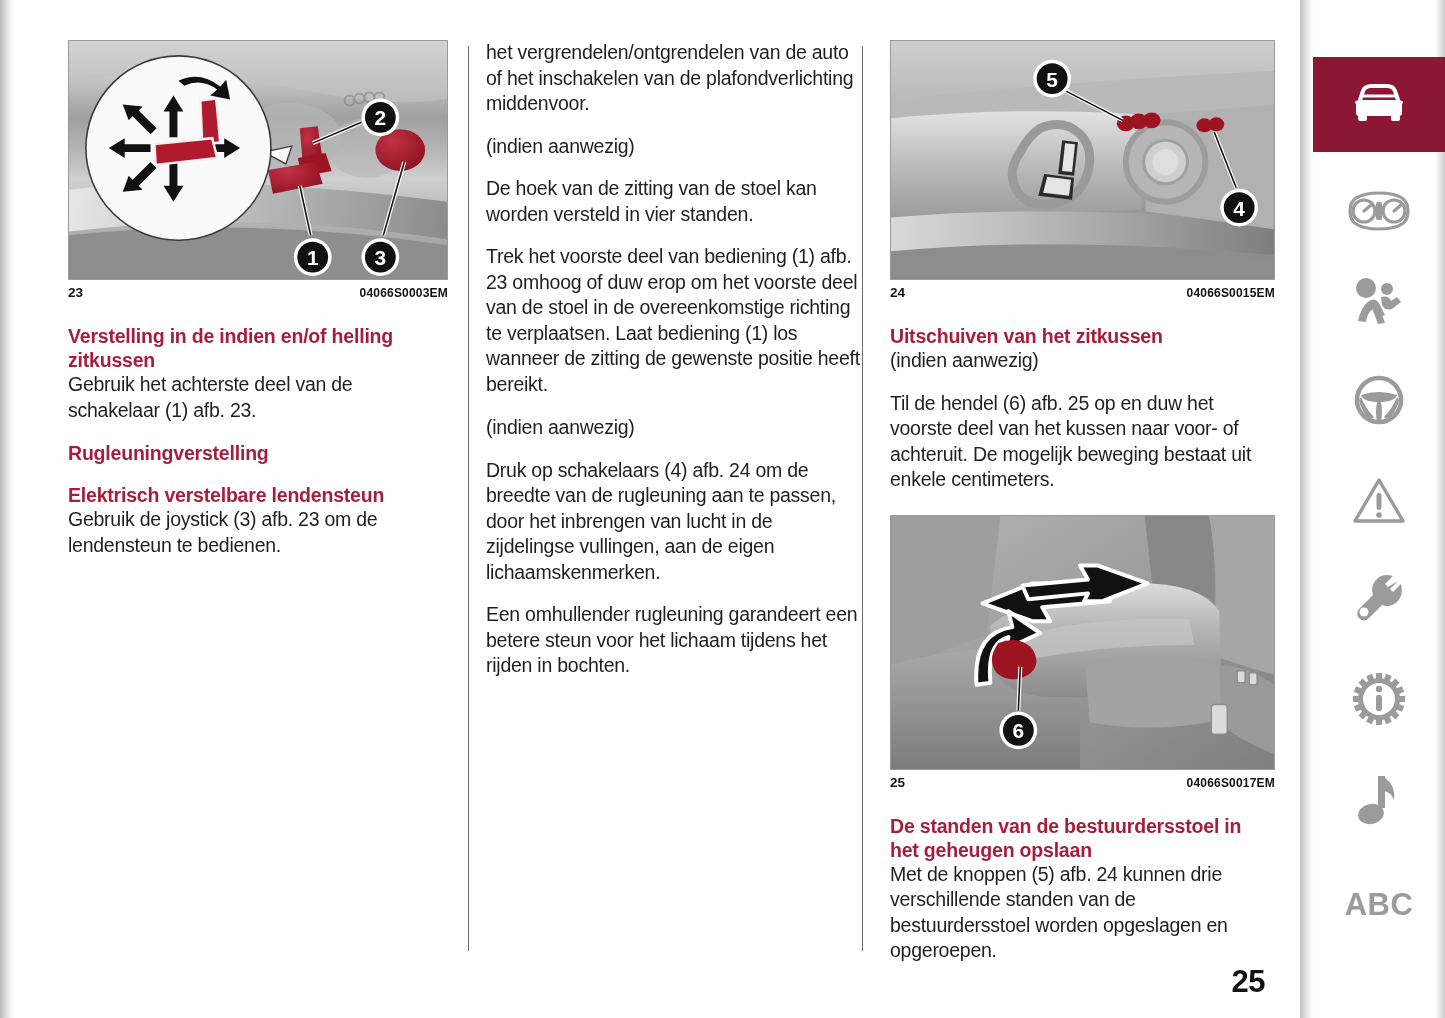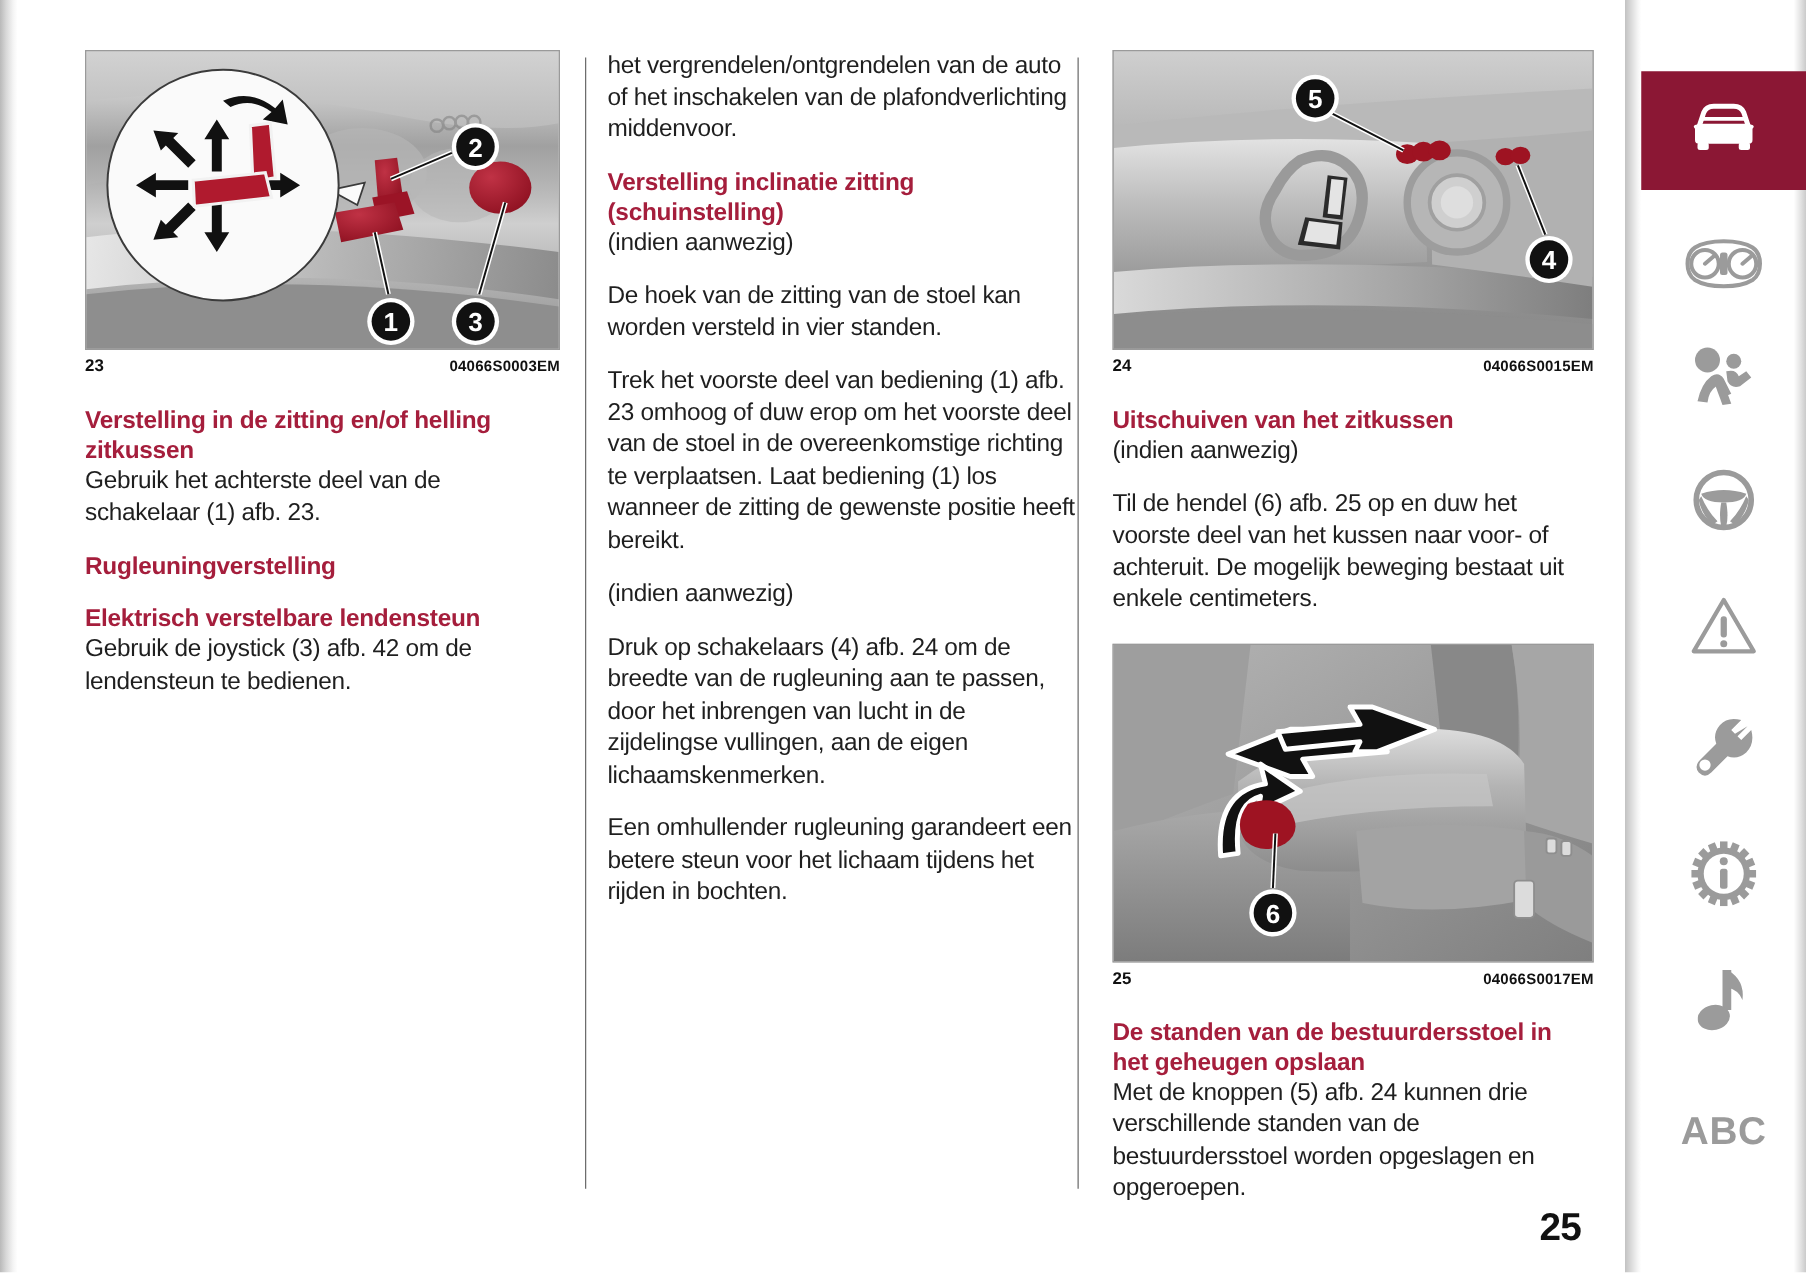--- a/index.html
+++ b/index.html
@@ -265,44 +265,43 @@
         </div>
         <div class="figure-caption">
           <span>23</span>
           <span class="code">04066S0003EM</span>
         </div>
       </div>
 
       <div style="height:24px"></div>
 
       <div class="blk">
-        <h2 class="head">Verstelling in de zitting en/of helling zitkussen</h2>
+        <h2 class="head">Verstelling in de indien en/of helling zitkussen</h2>
         <p class="body">Gebruik het achterste deel van de schakelaar (1) afb. 23.</p>
       </div>
 
 
       <div class="blk">
         <h2 class="head">Rugleuningverstelling</h2>
       </div>
 
       <div class="blk">
         <h2 class="head">Elektrisch verstelbare lendensteun</h2>
-        <p class="body">Gebruik de joystick (3) afb. 42 om de lendensteun te bedienen.</p>
+        <p class="body">Gebruik de joystick (3) afb. 23 om de lendensteun te bedienen.</p>
       </div>
 
     </div>
 
     <div class="col col-2">
 
       <p class="body">het vergrendelen/ontgrendelen van de auto of het inschakelen van de plafondverlichting middenvoor.</p>
 
       <div style="height:17px"></div>
 
       <div class="blk">
-        <h2 class="head">Verstelling inclinatie zitting (schuinstelling)</h2>
         <p class="body">(indien aanwezig)</p>
         <p class="body">De hoek van de zitting van de stoel kan worden versteld in vier standen.</p>
         <p class="body">Trek het voorste deel van bediening (1) afb. 23 omhoog of duw erop om het voorste deel van de stoel in de overeenkomstige richting te verplaatsen. Laat bediening (1) los wanneer de zitting de gewenste positie heeft bereikt.</p>
       </div>
 
       <div class="blk">
         <p class="body">(indien aanwezig)</p>
         <p class="body">Druk op schakelaars (4) afb. 24 om de breedte van de rugleuning aan te passen, door het inbrengen van lucht in de zijdelingse vullingen, aan de eigen lichaamskenmerken.</p>
         <p class="body">Een omhullender rugleuning garandeert een betere steun voor het lichaam tijdens het rijden in bochten.</p>
       </div>

